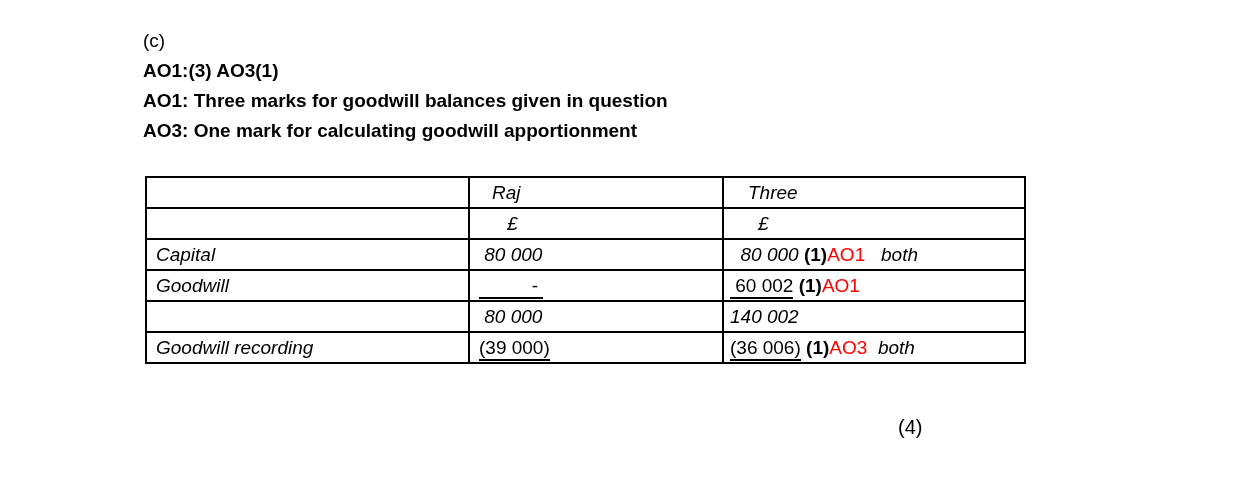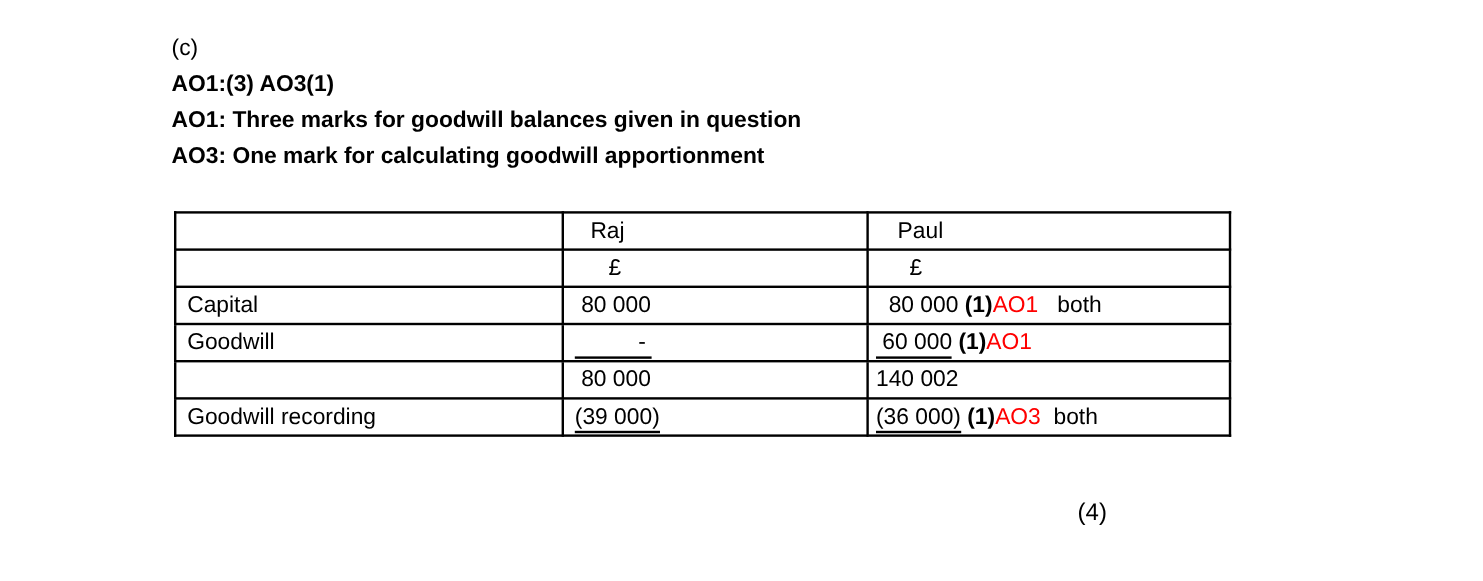--- a/index.html
+++ b/index.html
@@ -4,21 +4,21 @@
 <style>
   html,body{margin:0;padding:0;background:#ffffff;}
   .page{position:relative;width:1236px;height:484px;background:#ffffff;overflow:hidden;
         font-family:"Liberation Sans",sans-serif;color:#000;}
   .hdr{position:absolute;left:143px;top:26px;font-size:19px;line-height:30px;}
   .hdr .plain{font-weight:400;}
   .hdr .bold{font-weight:700;}
   .marks-table{position:absolute;left:145px;top:176px;border-collapse:collapse;table-layout:fixed;}
   .marks-table td{border:2px solid #000;height:27px;line-height:26px;font-size:19px;
                   vertical-align:middle;overflow:hidden;}
-  .t{white-space:pre;}
+  .t{white-space:pre;font-style:italic;}
   .b{font-weight:700;white-space:pre;}
   .red{color:var(--red,#ff0000);white-space:pre;}
   .ul{display:inline-block;border-bottom:2px solid #000;line-height:22px;white-space:pre;}
   .pl6{padding-left:6px;} .pl9{padding-left:9px;margin-left:32px;} .pl22{padding-left:22px;}
   .pl24{padding-left:24px;} .pl34{padding-left:34px;} .pl37{padding-left:37px;}
   .total{position:absolute;left:898px;top:416px;font-size:20px;font-weight:400;}
 </style>
 </head>
 <body>
 
@@ -34,45 +34,45 @@
   <table class="marks-table">
     <colgroup>
       <col style="width:323px">
         <col style="width:254px">
         <col style="width:302px">
     </colgroup>
     <tbody>
       <tr>
         <td class="pl9"></td>
         <td class="pl22"><span class="t">Raj</span></td>
-        <td class="pl24"><span class="t">Paul</span></td>
+        <td class="pl24"><span class="t">Three</span></td>
       </tr>
       <tr>
         <td class="pl9"></td>
         <td class="pl37"><span class="t">£</span></td>
         <td class="pl34"><span class="t">£</span></td>
       </tr>
       <tr>
         <td class="pl9"><span class="t">Capital</span></td>
         <td class="pl9"><span class="t"> 80 000</span></td>
         <td class="pl6"><span class="t">  80 000 </span><span class="b">(1)</span><span class="red">AO1</span><span class="t">   both</span></td>
       </tr>
       <tr>
         <td class="pl9"><span class="t">Goodwill</span></td>
         <td class="pl9"><span class="ul">          - </span></td>
-        <td class="pl6"><span class="ul"> 60 000</span><span class="t"> </span><span class="b">(1)</span><span class="red">AO1</span></td>
+        <td class="pl6"><span class="ul"> 60 002</span><span class="t"> </span><span class="b">(1)</span><span class="red">AO1</span></td>
       </tr>
       <tr>
         <td class="pl9"></td>
         <td class="pl9"><span class="t"> 80 000</span></td>
         <td class="pl6"><span class="t">140 002</span></td>
       </tr>
       <tr>
         <td class="pl9"><span class="t">Goodwill recording</span></td>
         <td class="pl9"><span class="ul">(39 000)</span></td>
-        <td class="pl6"><span class="ul">(36 000)</span><span class="t"> </span><span class="b">(1)</span><span class="red">AO3</span><span class="t">  both</span></td>
+        <td class="pl6"><span class="ul">(36 006)</span><span class="t"> </span><span class="b">(1)</span><span class="red">AO3</span><span class="t">  both</span></td>
       </tr>
     </tbody>
   </table>
 
   <div class="total">(4)</div>
 
 </div>
 
 </body></html>

